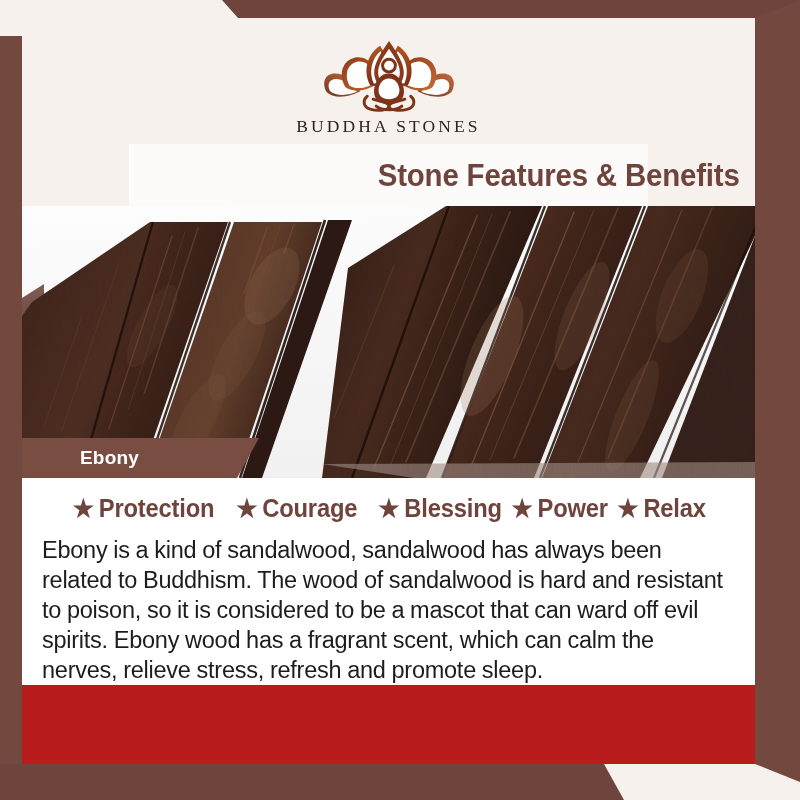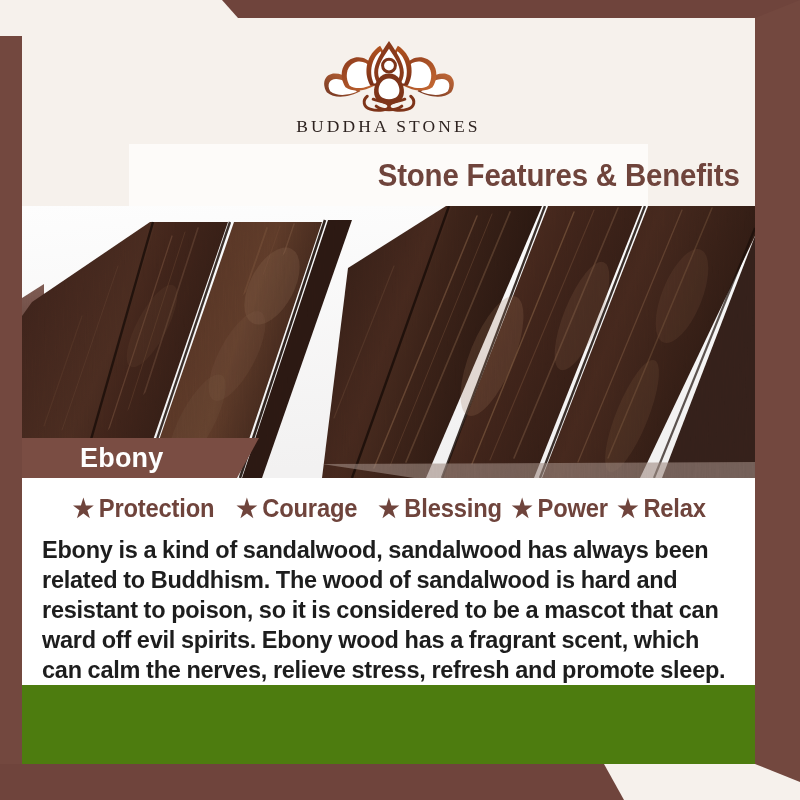--- a/index.html
+++ b/index.html
@@ -42,21 +42,21 @@
     position:absolute; left:0; bottom:0; width:800px; height:36px;
     background:#6f443c;
     clip-path:polygon(0 0, 604px 0, 624px 36px, 0 36px);
     z-index:2;
   }
 
   
   #card{
     position:absolute;
     left:22px; top:22px; right:45px; bottom:36px;
-    background:#4d7c0f;
+    background:#b91c1c;
     z-index:1;
     overflow:hidden;
   }
 
   
   #header{
     background:#f6f1ec;
     height:122px;
     display:flex; flex-direction:column;
     align-items:center; justify-content:center;
@@ -107,21 +107,21 @@
     position:absolute;
     left:0; bottom:0;
     width:237px; height:40px;
     background:#7a4d43;
     clip-path:polygon(0 0, 237px 0, 215px 40px, 0 40px);
     display:flex; align-items:center;
     z-index:5;
   }
   #ebony-label{
     color:#ffffff;
-    font-size:27px;
+    font-size:19px;
     font-weight:bold;
     padding-left:58px;
     letter-spacing:0.2px;
   }
 
   
   #features{
     display:flex; align-items:center; justify-content:center;
     gap:0px;
     padding:16px 0 4px 0;
@@ -143,21 +143,20 @@
   
   #body-copy{
     background:#fff;
     padding:8px 20px 0 20px;
     font-size:23.5px;
     line-height:30px;
     color:#1d1d1d;
     text-align:left;
     letter-spacing:-0.25px;
     word-spacing:-0.4px;
-    font-weight:bold;
   }
 </style>
 </head>
 <body>
 
 <div id="frame-outer"></div>
 <div id="band-top"></div>
 <div id="band-right"></div>
 <div id="band-left"></div>
 <div id="band-bottom"></div>

